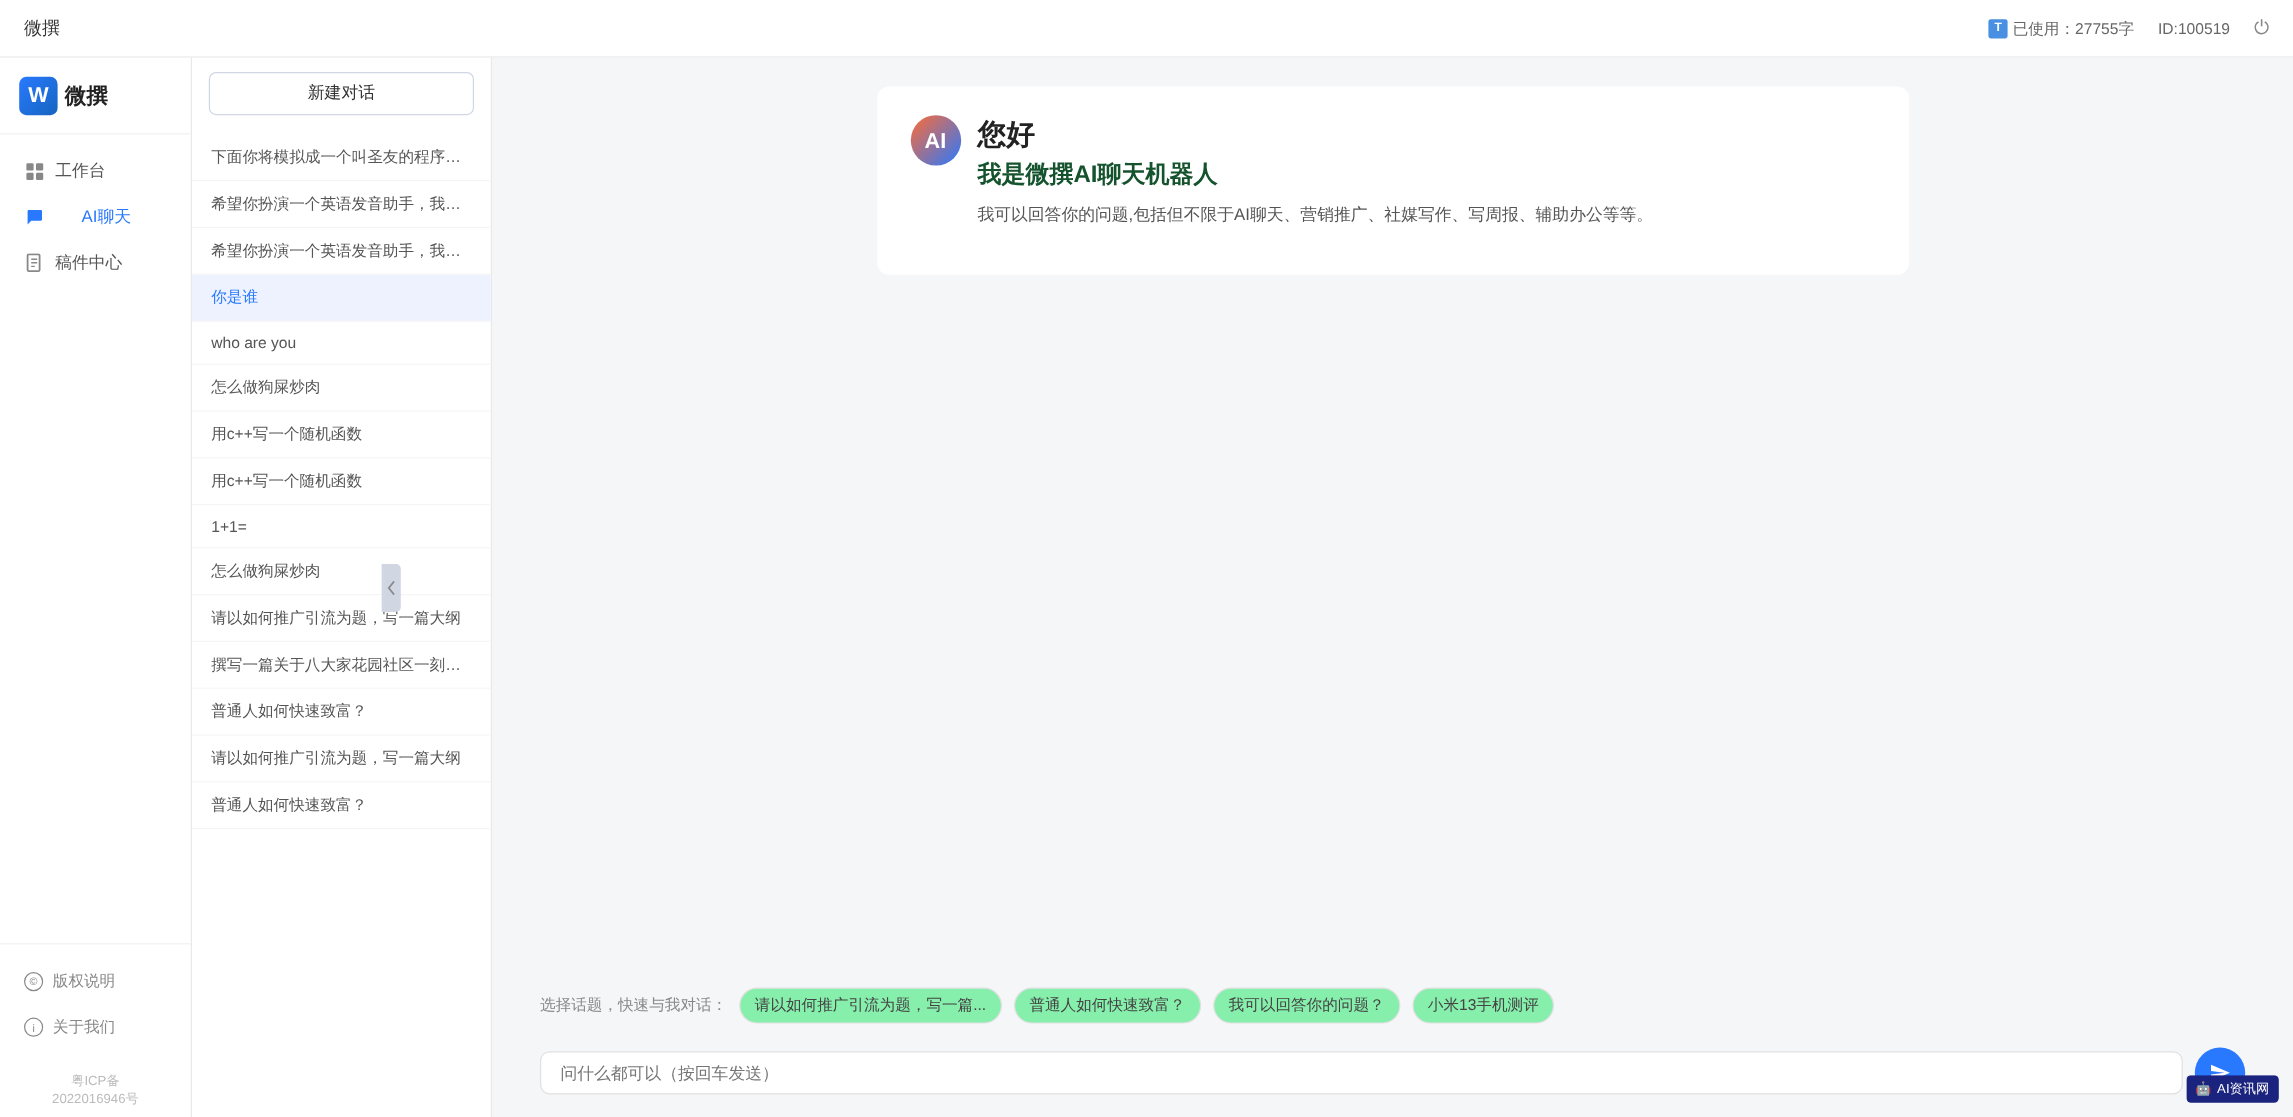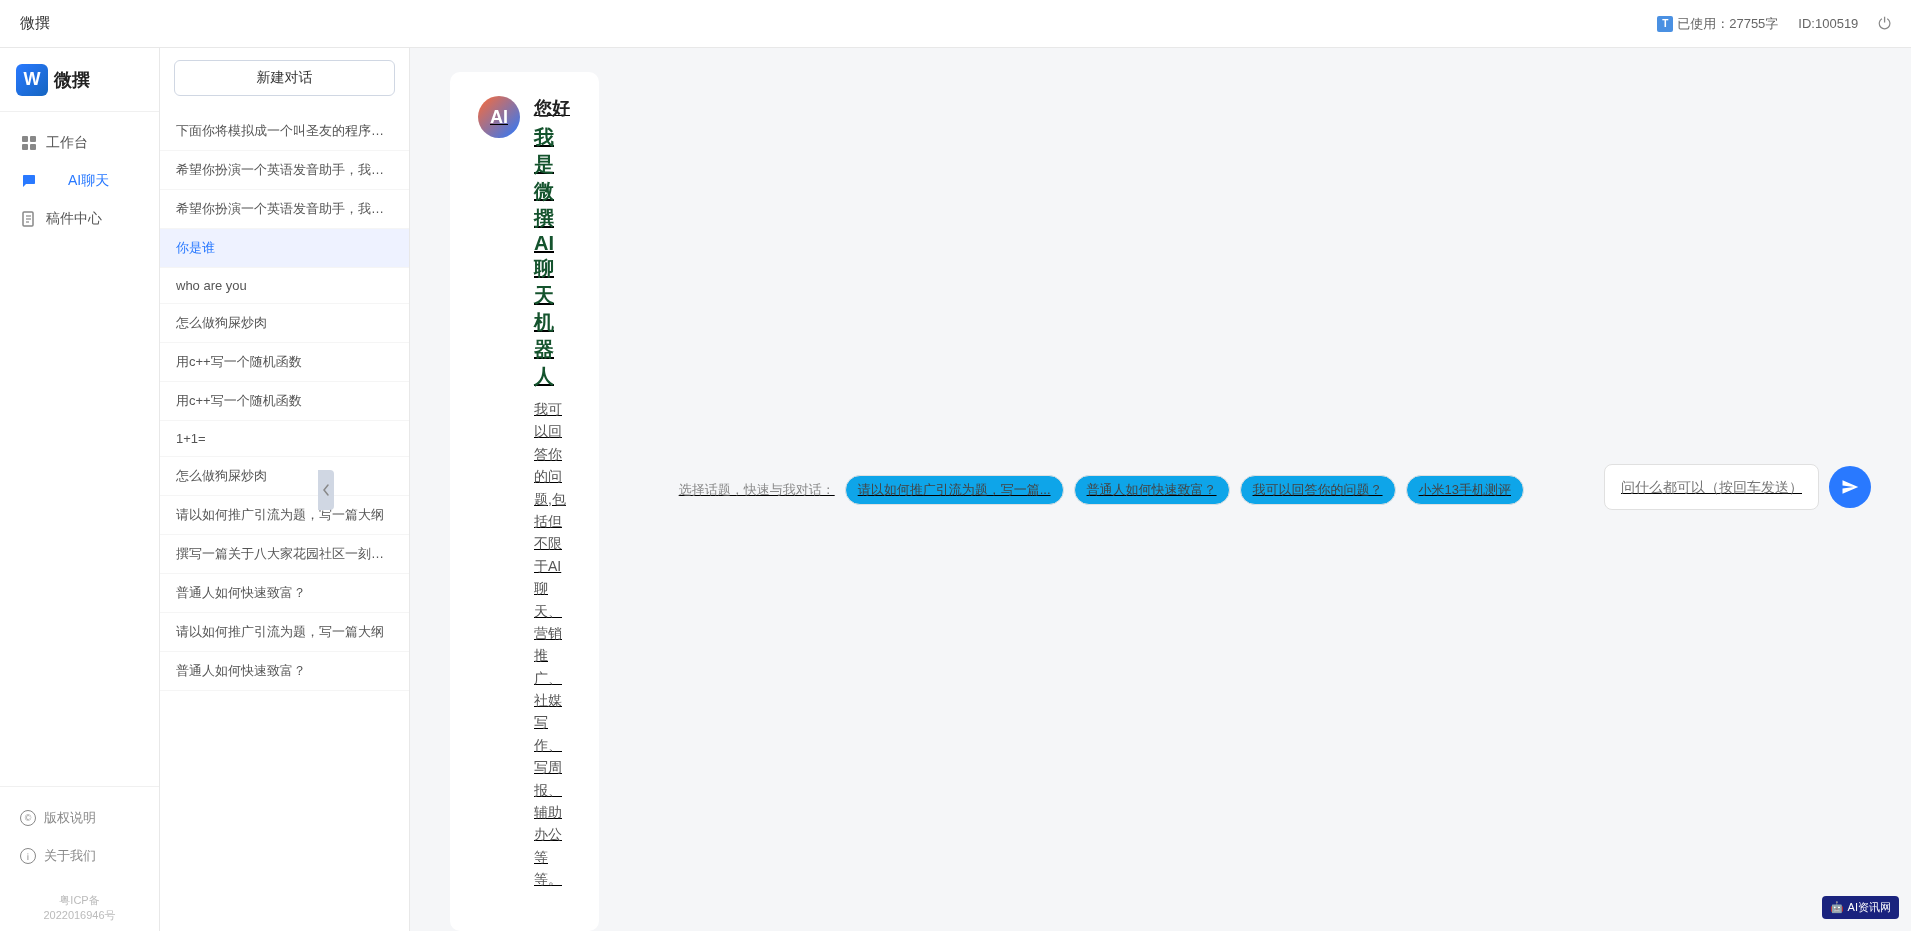--- a/index.html
+++ b/index.html
@@ -150,24 +150,24 @@
       cursor: pointer;
       border-bottom: 1px solid #f5f5f5;
       white-space: nowrap; overflow: hidden; text-overflow: ellipsis;
     }
     .history-item.active { background: #eef2ff; color: #2979ff; }
 
     
     #chat-area {
       flex: 1;
       display: flex;
+      flex-direction: column;
       background: #f5f6f8;
       overflow: hidden;
       position: relative;
-      text-decoration: underline;
     }
     #chat-messages {
       flex: 1;
       overflow-y: auto;
       padding: 24px 40px;
     }
 
     
     #welcome-card {
       background: #fff;
@@ -181,21 +181,21 @@
       margin-bottom: 16px;
     }
     #ai-avatar {
       width: 42px; height: 42px; border-radius: 50%;
       background: linear-gradient(135deg, #ff6b35, #2979ff);
       display: flex; align-items: center; justify-content: center;
       color: #fff; font-size: 18px; font-weight: bold;
       flex-shrink: 0;
     }
     #welcome-text h2 {
-      font-size: 18px; color: #222; margin-bottom: 4px;
+      font-size: 24px; color: #222; margin-bottom: 4px;
     }
     #welcome-text h3 {
       font-size: 20px; color: #14532d; margin-bottom: 8px;
     }
     #welcome-text p {
       font-size: 14px; color: #555; line-height: 1.6;
     }
     #notice-box {
       background: #f0f7ff;
       border-radius: 6px;
@@ -213,41 +213,41 @@
     #quick-topics {
       padding: 10px 40px;
       display: flex; align-items: center; gap: 10px;
       flex-wrap: nowrap;
       overflow-x: auto;
     }
     #quick-topics-label {
       font-size: 13px; color: #888; white-space: nowrap; flex-shrink: 0;
     }
     .topic-chip {
-      background: #0ea5e9;
+      background: #86efac;
       border: 1px solid #e0e0e0;
       border-radius: 16px;
       padding: 5px 12px;
       font-size: 13px;
       color: #444;
       cursor: pointer;
       white-space: nowrap;
       flex-shrink: 0;
     }
 
     
     #input-area {
       padding: 10px 40px 16px;
       display: flex;
       align-items: center;
       gap: 10px;
     }
     #chat-input {
       flex: 1;
-      height: 46px;
+      height: 36px;
       border: 1px solid #e0e0e0;
       border-radius: 8px;
       padding: 0 16px;
       font-size: 14px;
       color: #333;
       background: #fff;
       outline: none;
     }
     #send-btn {
       width: 42px; height: 42px;

